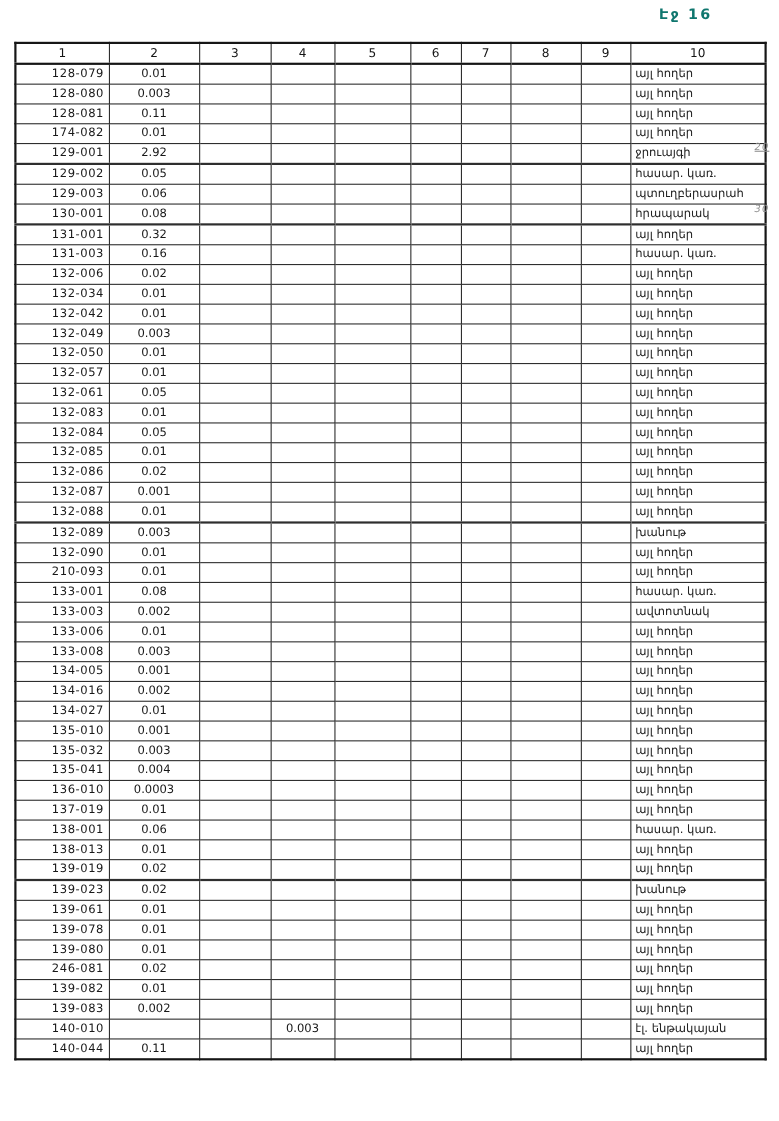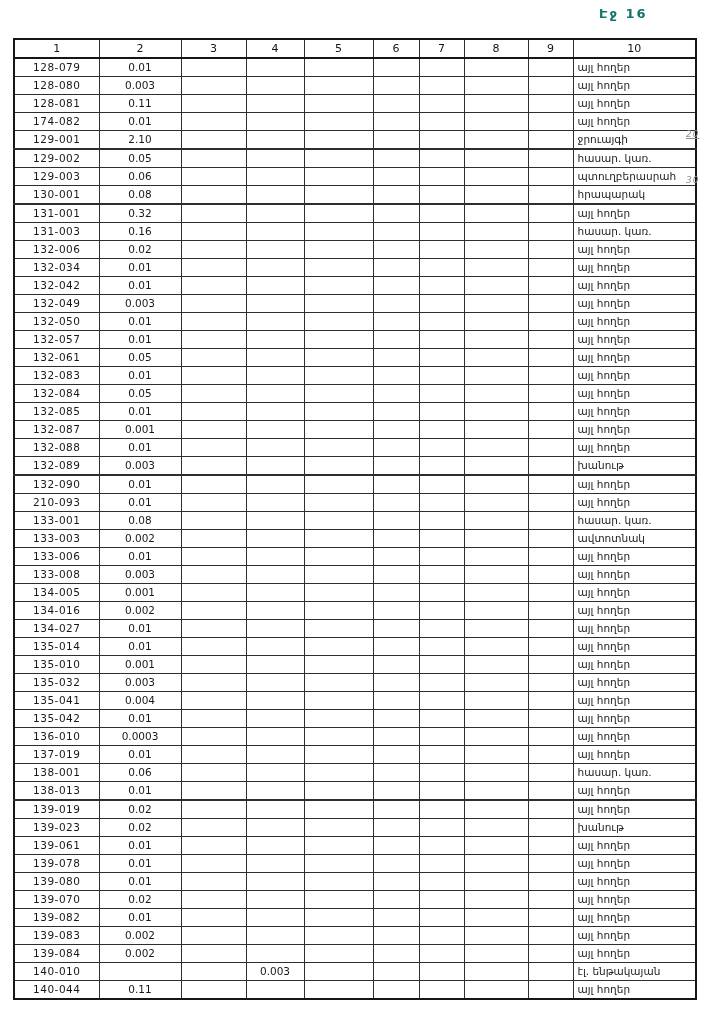--- a/index.html
+++ b/index.html
@@ -16,21 +16,21 @@
     border:2px solid #161616;
   }
   table.scan th, table.scan td{
     border:1px solid #2e2e2e;height:17px;line-height:17px;padding:0 4px;
     font-size:10.5px;overflow:hidden;white-space:nowrap;
   }
   table.scan th{
     font-weight:normal;text-align:center;border-bottom:2px solid #161616;
     font-size:11px;color:#141414;
   }
-  td.c-code{text-align:center;letter-spacing:0.5px;color:#181818;}
+  td.c-code{text-align:right;letter-spacing:0.5px;color:#181818;}
   td.c-area{text-align:center;color:#181818;}
   td.c-mid{text-align:center;color:#181818;}
   td.c-use{text-align:left;color:#222;margin-top:16px;}
   
   tr:nth-child(5) td, tr:nth-child(8) td, tr:nth-child(23) td, tr:nth-child(41) td{
     border-bottom-width:2px;
   }
   .margin-note{
     position:absolute;left:686px;font-size:9px;color:#909090;
     font-style:italic;letter-spacing:1px;
@@ -112,21 +112,21 @@
         <td class="c-mid"></td>
         <td class="c-mid"></td>
         <td class="c-mid"></td>
         <td class="c-mid"></td>
         <td class="c-mid"></td>
         <td class="c-mid"></td>
         <td class="c-use">այլ հողեր</td>
       </tr>
       <tr>
         <td class="c-code">129-001</td>
-        <td class="c-area">2.10</td>
+        <td class="c-area">2.92</td>
         <td class="c-mid"></td>
         <td class="c-mid"></td>
         <td class="c-mid"></td>
         <td class="c-mid"></td>
         <td class="c-mid"></td>
         <td class="c-mid"></td>
         <td class="c-mid"></td>
         <td class="c-use">ջրուայգի</td>
       </tr>
       <tr>
@@ -303,20 +303,32 @@
         <td class="c-mid"></td>
         <td class="c-mid"></td>
         <td class="c-mid"></td>
         <td class="c-mid"></td>
         <td class="c-mid"></td>
         <td class="c-mid"></td>
         <td class="c-mid"></td>
         <td class="c-use">այլ հողեր</td>
       </tr>
       <tr>
+        <td class="c-code">132-086</td>
+        <td class="c-area">0.02</td>
+        <td class="c-mid"></td>
+        <td class="c-mid"></td>
+        <td class="c-mid"></td>
+        <td class="c-mid"></td>
+        <td class="c-mid"></td>
+        <td class="c-mid"></td>
+        <td class="c-mid"></td>
+        <td class="c-use">այլ հողեր</td>
+      </tr>
+      <tr>
         <td class="c-code">132-087</td>
         <td class="c-area">0.001</td>
         <td class="c-mid"></td>
         <td class="c-mid"></td>
         <td class="c-mid"></td>
         <td class="c-mid"></td>
         <td class="c-mid"></td>
         <td class="c-mid"></td>
         <td class="c-mid"></td>
         <td class="c-use">այլ հողեր</td>
@@ -447,32 +459,20 @@
         <td class="c-mid"></td>
         <td class="c-mid"></td>
         <td class="c-mid"></td>
         <td class="c-mid"></td>
         <td class="c-mid"></td>
         <td class="c-mid"></td>
         <td class="c-mid"></td>
         <td class="c-use">այլ հողեր</td>
       </tr>
       <tr>
-        <td class="c-code">135-014</td>
-        <td class="c-area">0.01</td>
-        <td class="c-mid"></td>
-        <td class="c-mid"></td>
-        <td class="c-mid"></td>
-        <td class="c-mid"></td>
-        <td class="c-mid"></td>
-        <td class="c-mid"></td>
-        <td class="c-mid"></td>
-        <td class="c-use">այլ հողեր</td>
-      </tr>
-      <tr>
         <td class="c-code">135-010</td>
         <td class="c-area">0.001</td>
         <td class="c-mid"></td>
         <td class="c-mid"></td>
         <td class="c-mid"></td>
         <td class="c-mid"></td>
         <td class="c-mid"></td>
         <td class="c-mid"></td>
         <td class="c-mid"></td>
         <td class="c-use">այլ հողեր</td>
@@ -495,32 +495,20 @@
         <td class="c-mid"></td>
         <td class="c-mid"></td>
         <td class="c-mid"></td>
         <td class="c-mid"></td>
         <td class="c-mid"></td>
         <td class="c-mid"></td>
         <td class="c-mid"></td>
         <td class="c-use">այլ հողեր</td>
       </tr>
       <tr>
-        <td class="c-code">135-042</td>
-        <td class="c-area">0.01</td>
-        <td class="c-mid"></td>
-        <td class="c-mid"></td>
-        <td class="c-mid"></td>
-        <td class="c-mid"></td>
-        <td class="c-mid"></td>
-        <td class="c-mid"></td>
-        <td class="c-mid"></td>
-        <td class="c-use">այլ հողեր</td>
-      </tr>
-      <tr>
         <td class="c-code">136-010</td>
         <td class="c-area">0.0003</td>
         <td class="c-mid"></td>
         <td class="c-mid"></td>
         <td class="c-mid"></td>
         <td class="c-mid"></td>
         <td class="c-mid"></td>
         <td class="c-mid"></td>
         <td class="c-mid"></td>
         <td class="c-use">այլ հողեր</td>
@@ -615,21 +603,21 @@
         <td class="c-mid"></td>
         <td class="c-mid"></td>
         <td class="c-mid"></td>
         <td class="c-mid"></td>
         <td class="c-mid"></td>
         <td class="c-mid"></td>
         <td class="c-mid"></td>
         <td class="c-use">այլ հողեր</td>
       </tr>
       <tr>
-        <td class="c-code">139-070</td>
+        <td class="c-code">246-081</td>
         <td class="c-area">0.02</td>
         <td class="c-mid"></td>
         <td class="c-mid"></td>
         <td class="c-mid"></td>
         <td class="c-mid"></td>
         <td class="c-mid"></td>
         <td class="c-mid"></td>
         <td class="c-mid"></td>
         <td class="c-use">այլ հողեր</td>
       </tr>
@@ -640,32 +628,20 @@
         <td class="c-mid"></td>
         <td class="c-mid"></td>
         <td class="c-mid"></td>
         <td class="c-mid"></td>
         <td class="c-mid"></td>
         <td class="c-mid"></td>
         <td class="c-use">այլ հողեր</td>
       </tr>
       <tr>
         <td class="c-code">139-083</td>
-        <td class="c-area">0.002</td>
-        <td class="c-mid"></td>
-        <td class="c-mid"></td>
-        <td class="c-mid"></td>
-        <td class="c-mid"></td>
-        <td class="c-mid"></td>
-        <td class="c-mid"></td>
-        <td class="c-mid"></td>
-        <td class="c-use">այլ հողեր</td>
-      </tr>
-      <tr>
-        <td class="c-code">139-084</td>
         <td class="c-area">0.002</td>
         <td class="c-mid"></td>
         <td class="c-mid"></td>
         <td class="c-mid"></td>
         <td class="c-mid"></td>
         <td class="c-mid"></td>
         <td class="c-mid"></td>
         <td class="c-mid"></td>
         <td class="c-use">այլ հողեր</td>
       </tr>
@@ -691,14 +667,14 @@
         <td class="c-mid"></td>
         <td class="c-mid"></td>
         <td class="c-mid"></td>
         <td class="c-use">այլ հողեր</td>
       </tr>
     </tbody>
 </table>
 
 <div>
     <span class="margin-note" style="top: 129px; text-decoration: underline;">20</span>
-    <span class="margin-note" style="top: 175px;">30</span>
+    <span class="margin-note" style="top: 186px;">30</span>
   </div>
 
 </body></html>

